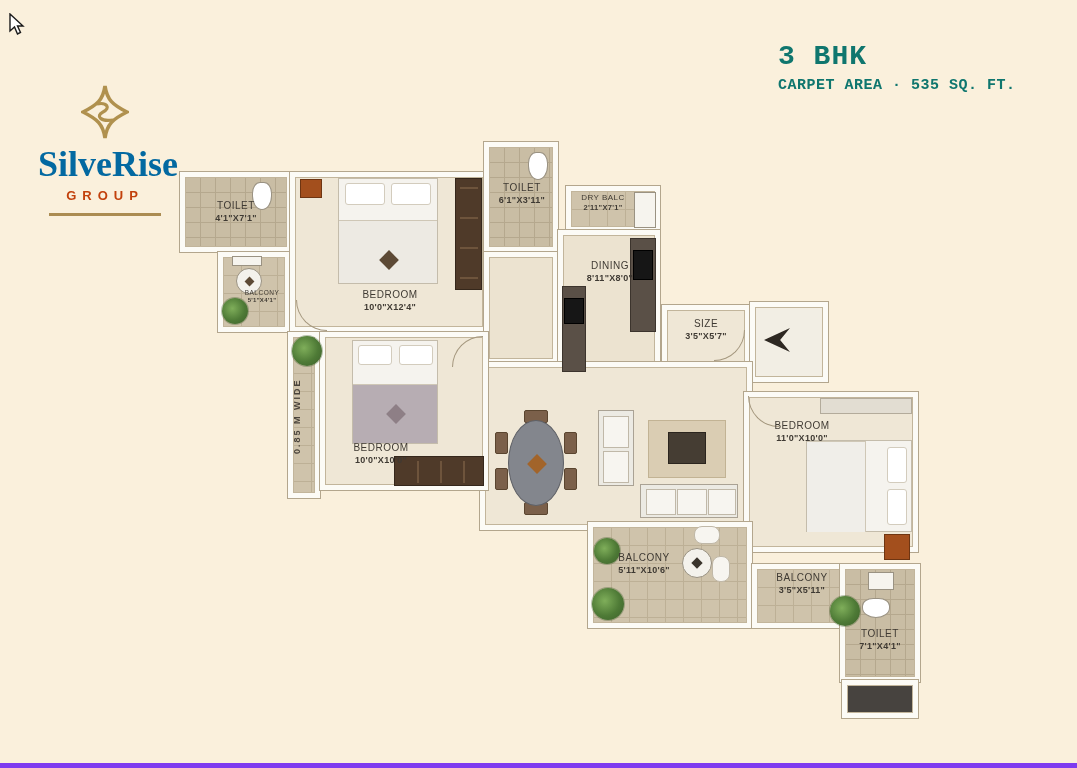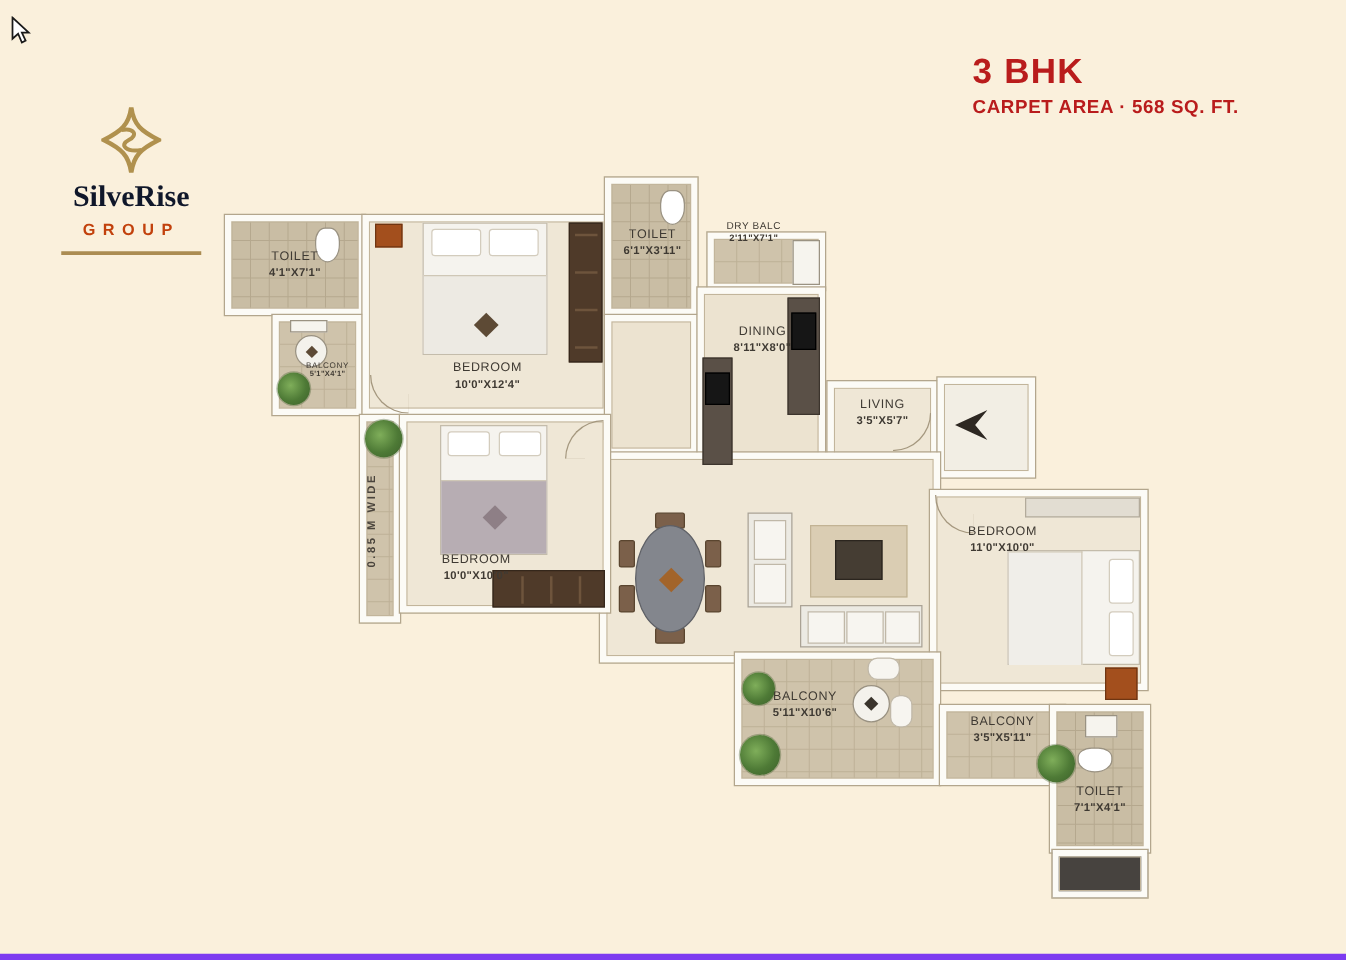--- a/index.html
+++ b/index.html
@@ -4,25 +4,25 @@
 <style>
   html,body{margin:0;padding:0;}
   #page{
     position:relative; width:1077px; height:768px;
     background:#faf0dc; overflow:hidden;
     font-family:"Liberation Sans", sans-serif;
   }
   
   #logo{position:absolute; left:38px; top:84px; width:134px; text-align:center;}
   #logo .star{display:block; margin:0 auto 6px auto;}
-  #logo .brand{font-family:"Liberation Serif", serif; font-weight:bold; font-size:24px; color:#0f172a; letter-spacing:0px; line-height:1;}
+  #logo .brand{font-family:"Liberation Serif", serif; font-weight:bold; font-size:36px; color:#0369a1; letter-spacing:0px; line-height:1;}
   #logo .group{margin-top:6px; font-size:13px; color:#c2410c; letter-spacing:6px; font-weight:bold;}
   #logo .rule{margin:10px auto 0 auto; width:112px; height:3px; background:#ab8c52;}
   
-  #titleblock{position:absolute; left:778px; top:40px; color:#b91c1c; font-family:Liberation Sans, sans-serif;}
+  #titleblock{position:absolute; left:778px; top:40px; color:#0f766e; font-family:Liberation Mono, monospace;}
   #titleblock .t1,#titleblock .t2{font-size:28px; font-weight:bold; letter-spacing:1px; line-height:33px;}
   #titleblock .t3{font-size:15px; font-weight:bold; letter-spacing:0.5px; margin-top:4px;}
   
   #cursor{position:absolute; left:8px; top:13px;}
   
   #bottombar{position:absolute; left:0; bottom:0; width:100%; height:5px; background:#7d3bf0;}
   
   .room{position:absolute; border:5px solid #fcfbf6; outline:1px solid #b3a68d; box-shadow:inset 0 0 0 1px #c2b59b; box-sizing:border-box;}
   .floor{background:#efe7d6;}
   .floor2{background:#ece3d0;}
@@ -78,21 +78,21 @@
       <path d="M24 2 C26 16 32 21 46 28 C32 35 26 40 24 54 C22 40 16 35 2 28 C16 21 22 16 24 2 Z" fill="none" stroke="#b0914e" stroke-width="3.6"></path>
       <path d="M16 20 C26 18 30 24 22 28 C14 32 20 38 32 36" fill="none" stroke="#b0914e" stroke-width="3.2"></path>
     </svg>
     <div class="brand">SilveRise</div>
     <div class="group">GROUP</div>
     <div class="rule"></div>
   </div>
 
   <div id="titleblock">
     <div class="t1">3 BHK</div>
-    <div class="t3">CARPET AREA · 568 SQ. FT.</div>
+    <div class="t3">CARPET AREA · 535 SQ. FT.</div>
   </div>
 
   <div class="room tile" style="left:180px; top:172px; width:112px; height:80px;"></div>
   <div class="room balc" style="left:218px; top:252px; width:72px;  height:80px;"></div>
   <div class="room floor" style="left:290px; top:172px; width:198px; height:160px;"></div>
   <div class="room tile" style="left:484px; top:142px; width:74px;  height:110px;"></div>
   <div class="room floor2" style="left:484px; top:252px; width:74px; height:112px;"></div>
   <div class="room balc" style="left:566px; top:186px; width:94px;  height:46px;"></div>
   <div class="room floor2" style="left:558px; top:230px; width:102px; height:146px;"></div>
   <div class="room floor" style="left:662px; top:305px; width:88px;  height:78px;"></div>
@@ -206,30 +206,30 @@
     <span class="dm">5'1"X4'1"</span>
   </div>
   <div class="rlabel" style="left:330px; top:289px; width:120px;">
     <span class="nm">BEDROOM</span>
     <span class="dm">10'0"X12'4"</span>
   </div>
   <div class="rlabel" style="left:486px; top:182px; width:72px;">
     <span class="nm">TOILET</span>
     <span class="dm">6'1"X3'11"</span>
   </div>
-  <div class="rlabel" style="left:570px; top:176px; width:66px;">
+  <div class="rlabel" style="left:570px; top:193px; width:66px;">
     <span class="nm" style="font-size:8px;">DRY BALC</span>
     <span class="dm" style="font-size:7.5px;">2'11"X7'1"</span>
   </div>
   <div class="rlabel" style="left:566px; top:260px; width:88px;">
     <span class="nm">DINING</span>
     <span class="dm">8'11"X8'0"</span>
   </div>
   <div class="rlabel" style="left:668px; top:318px; width:76px;">
-    <span class="nm">LIVING</span>
+    <span class="nm">SIZE</span>
     <span class="dm">3'5"X5'7"</span>
   </div>
   <div class="rlabel" style="left:326px; top:442px; width:110px;">
     <span class="nm">BEDROOM</span>
     <span class="dm">10'0"X10'0"</span>
   </div>
   <div class="rlabel" style="left:750px; top:420px; width:104px;">
     <span class="nm">BEDROOM</span>
     <span class="dm">11'0"X10'0"</span>
   </div>

